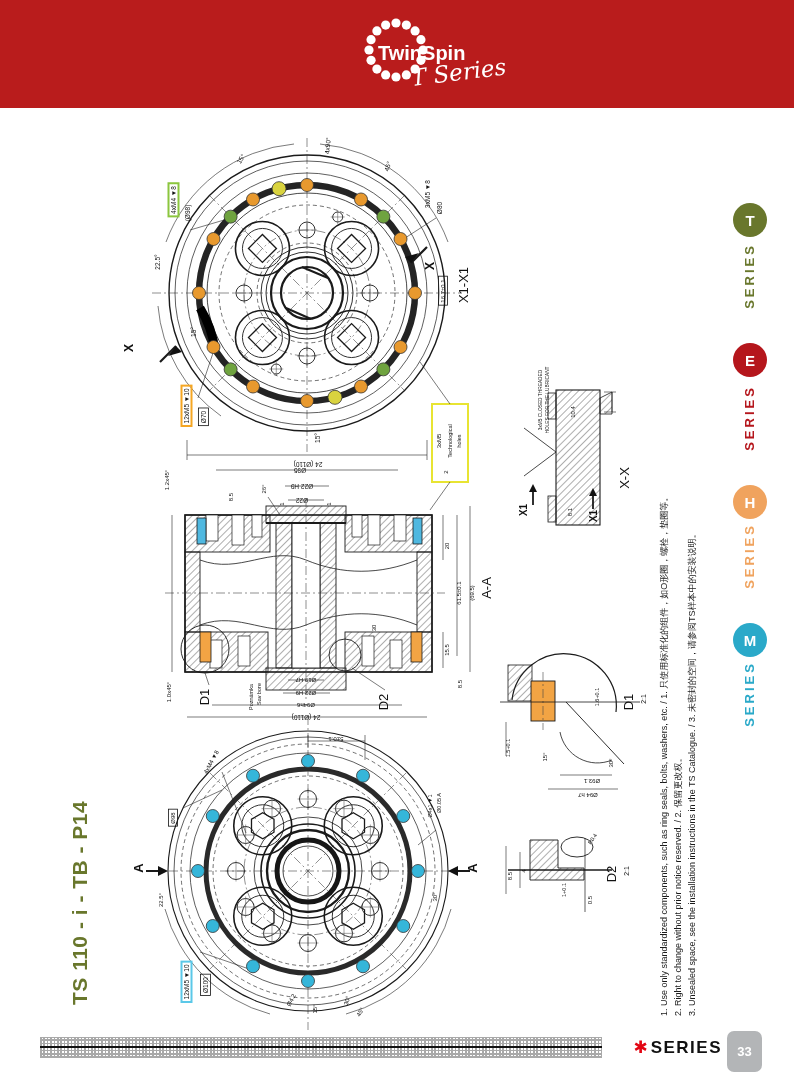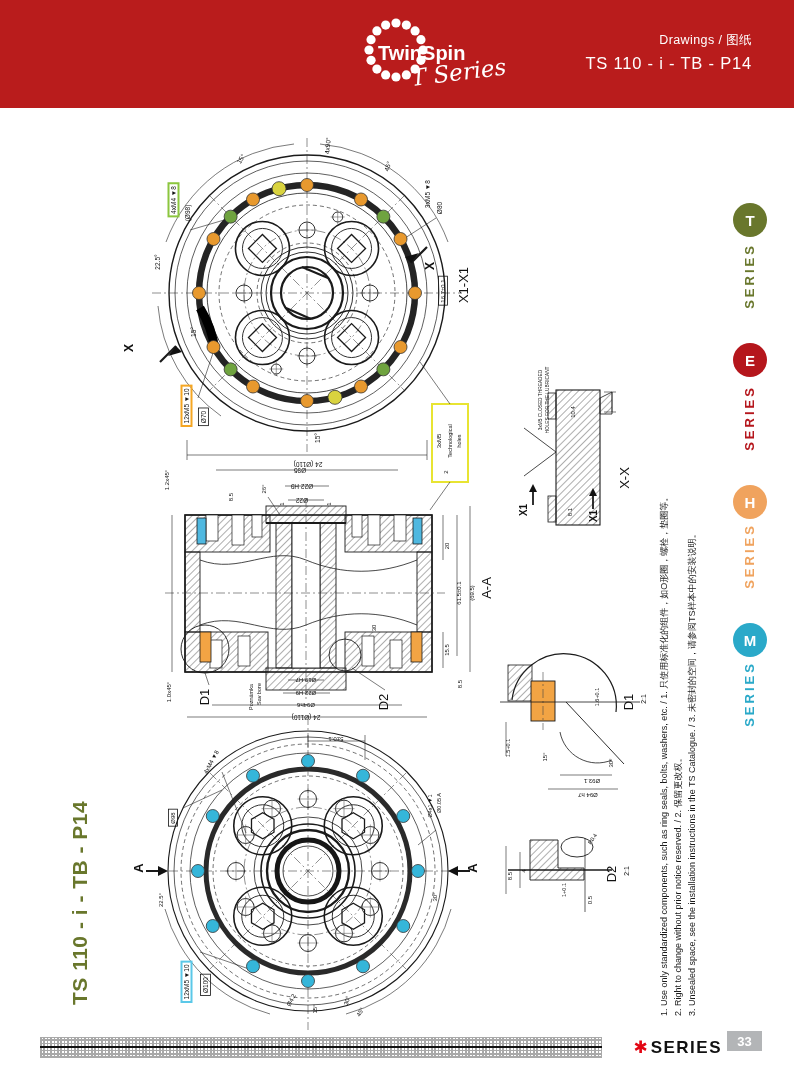--- a/index.html
+++ b/index.html
@@ -29,22 +29,22 @@
   .footnotes div{line-height:14px;white-space:nowrap;}
   
   .dotband{position:absolute;left:40px;top:1037px;width:682px;height:21px;
     background:repeating-linear-gradient(90deg,#a9a9a9 0 1.6px,transparent 1.6px 3.4px),
                repeating-linear-gradient(0deg,#a9a9a9 0 1.6px,transparent 1.6px 3.4px);}
   .dotline{position:absolute;left:40px;top:1046px;width:682px;height:2.4px;background:#111;}
   .spinea{position:absolute;left:602px;top:1035px;width:120px;height:25px;background:#fff;
           display:flex;align-items:center;justify-content:flex-end;}
   .spinea-mark{color:#E30613;font-size:17px;line-height:17px;margin-right:3px;}
   .spinea-name{font-size:17px;font-weight:bold;letter-spacing:1.5px;color:#111;}
-  .page-tab{position:absolute;left:727px;top:1031px;width:35px;height:20px;background:#B3B5B7;
-            border-radius:0;display:flex;align-items:center;justify-content:center;
+  .page-tab{position:absolute;left:727px;top:1031px;width:35px;height:41px;background:#B3B5B7;
+            border-radius:7px;display:flex;align-items:center;justify-content:center;
             color:#fff;font-size:13px;font-weight:bold;}
   
   #dwg{position:absolute;left:0;top:0;}
   #dwg .cl{stroke:#444;stroke-width:.6;stroke-dasharray:9 3 2 3;fill:none;}
   #dwg .dash{stroke:#333;stroke-width:.7;stroke-dasharray:4 3;fill:none;}
   #dwg .dim{stroke:#222;stroke-width:.6;fill:none;}
   #dwg text{font-family:"Liberation Sans",sans-serif;}
 </style>
 </head>
 <body>
@@ -67,24 +67,20 @@
           <circle cx="20.908116907963212" cy="61.09188309203678" r="4.6" fill="#fff"></circle>
           <circle cx="29.667547326142582" cy="66.94474737780475" r="4.6" fill="#fff"></circle>
           <circle cx="39.99999999999999" cy="69" r="4.6" fill="#fff"></circle>
           <circle cx="50.33245267385743" cy="66.94474737780473" r="4.6" fill="#fff"></circle>
           <circle cx="59.09188309203678" cy="61.09188309203679" r="4.6" fill="#fff"></circle>
           <circle cx="64.94474737780475" cy="52.33245267385742" r="4.6" fill="#fff"></circle>
         </g>
       <text x="22" y="52" fill="#fff" font-size="20" font-weight="bold">TwinSpin</text>
       <text x="56" y="78" fill="#fff" font-size="23" font-style="italic" font-family="DejaVu Serif, serif" transform="rotate(-7 56 78)">T Series</text>
     </svg>
-    <div class="hdr-right">
-      <div class="hdr-type">Drawings / 图纸</div>
-      <div class="hdr-code">TS 110 - i - TB - P14</div>
-    </div>
   </div>
 
   <div class="badge b-t">T</div>
   <div class="srs l-t">SERIES</div>
   <div class="badge b-e">E</div>
   <div class="srs l-e">SERIES</div>
   <div class="badge b-h">H</div>
   <div class="srs l-h">SERIES</div>
   <div class="badge b-m">M</div>
   <div class="srs l-m">SERIES</div>

